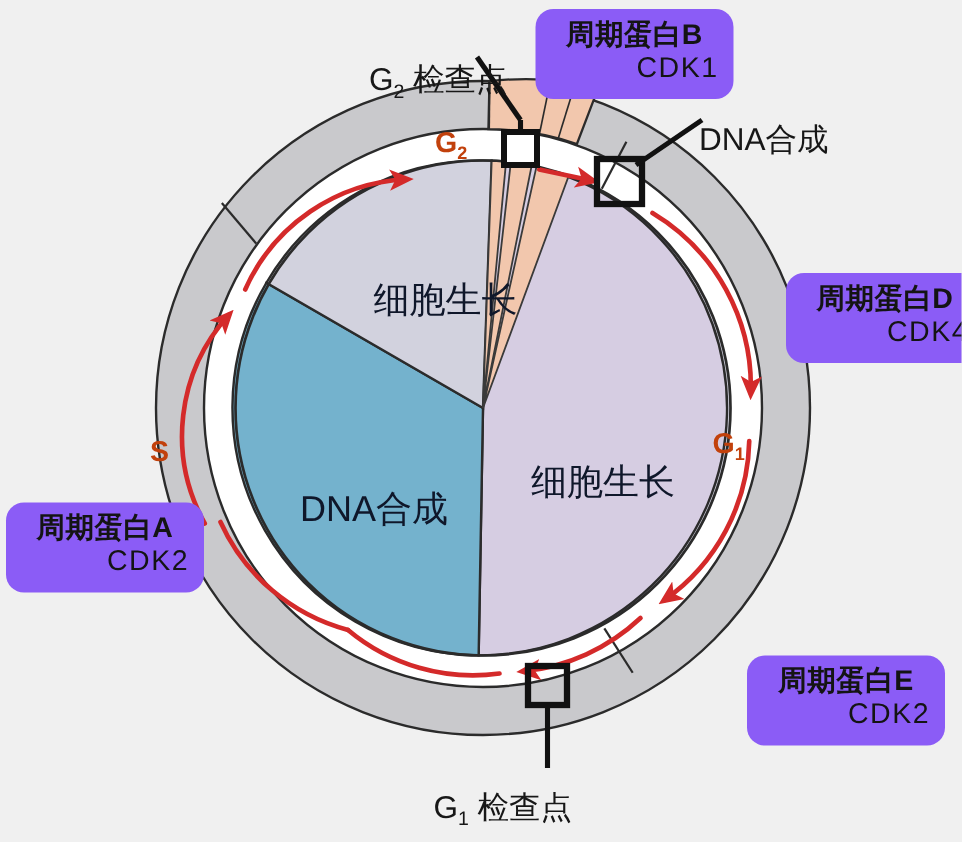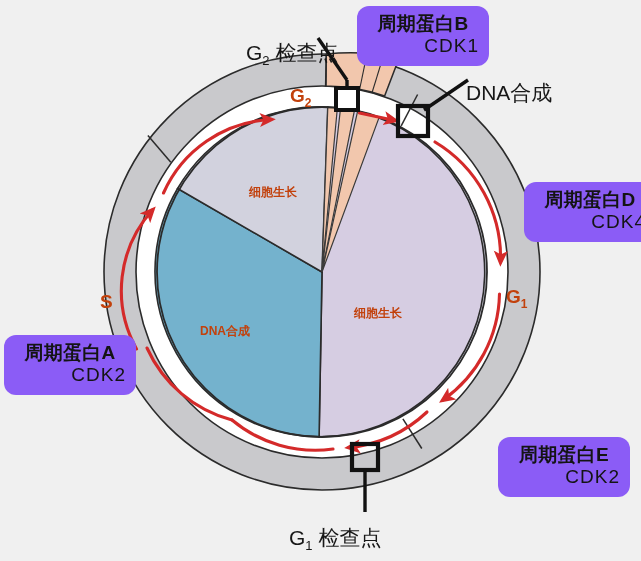--- a/index.html
+++ b/index.html
@@ -58,23 +58,23 @@
     color: #171717;
     font-weight: 500;
   }
   .ckpt-text .sub {
     font-size: 13px;
     vertical-align: sub;
   }
 
   .phase-label {
     position: absolute;
-    font-size: 12px;
-    color: #c2410c;
-    font-weight: 700;
+    font-size: 24px;
+    color: #0f172a;
+    font-weight: 400;
     white-space: nowrap;
   }
   .ring-label {
     position: absolute;
     font-size: 19px;
     font-weight: 700;
     color: #c2410c;
     white-space: nowrap;
   }
   .ring-label .sub {
@@ -172,21 +172,21 @@
   <div class="phase-label" style="left:249px; top:184px;">细胞生长</div>
 
   <div class="phase-label" style="left:200px; top:323px;">DNA合成</div>
 
   <div class="phase-label" style="left:354px; top:305px;">细胞生长</div>
 
   <div class="ring-label" style="left:290px; top:85px;">
     <span>G</span><span class="sub">2</span>
   </div>
 
-  <div class="ring-label" style="left:506px; top:286px;">
+  <div class="ring-label" style="left:475px; top:286px;">
     <span>G</span><span class="sub">1</span>
   </div>
 
   <div class="ring-label" style="left:100px; top:291px;">
     <span>S</span>
   </div>
 
   <div class="lbl ckpt-text" style="left:246px; top:22px;margin-top:17px;">
     <span>G</span><span class="sub">2</span><span> 检查点</span>
   </div>

